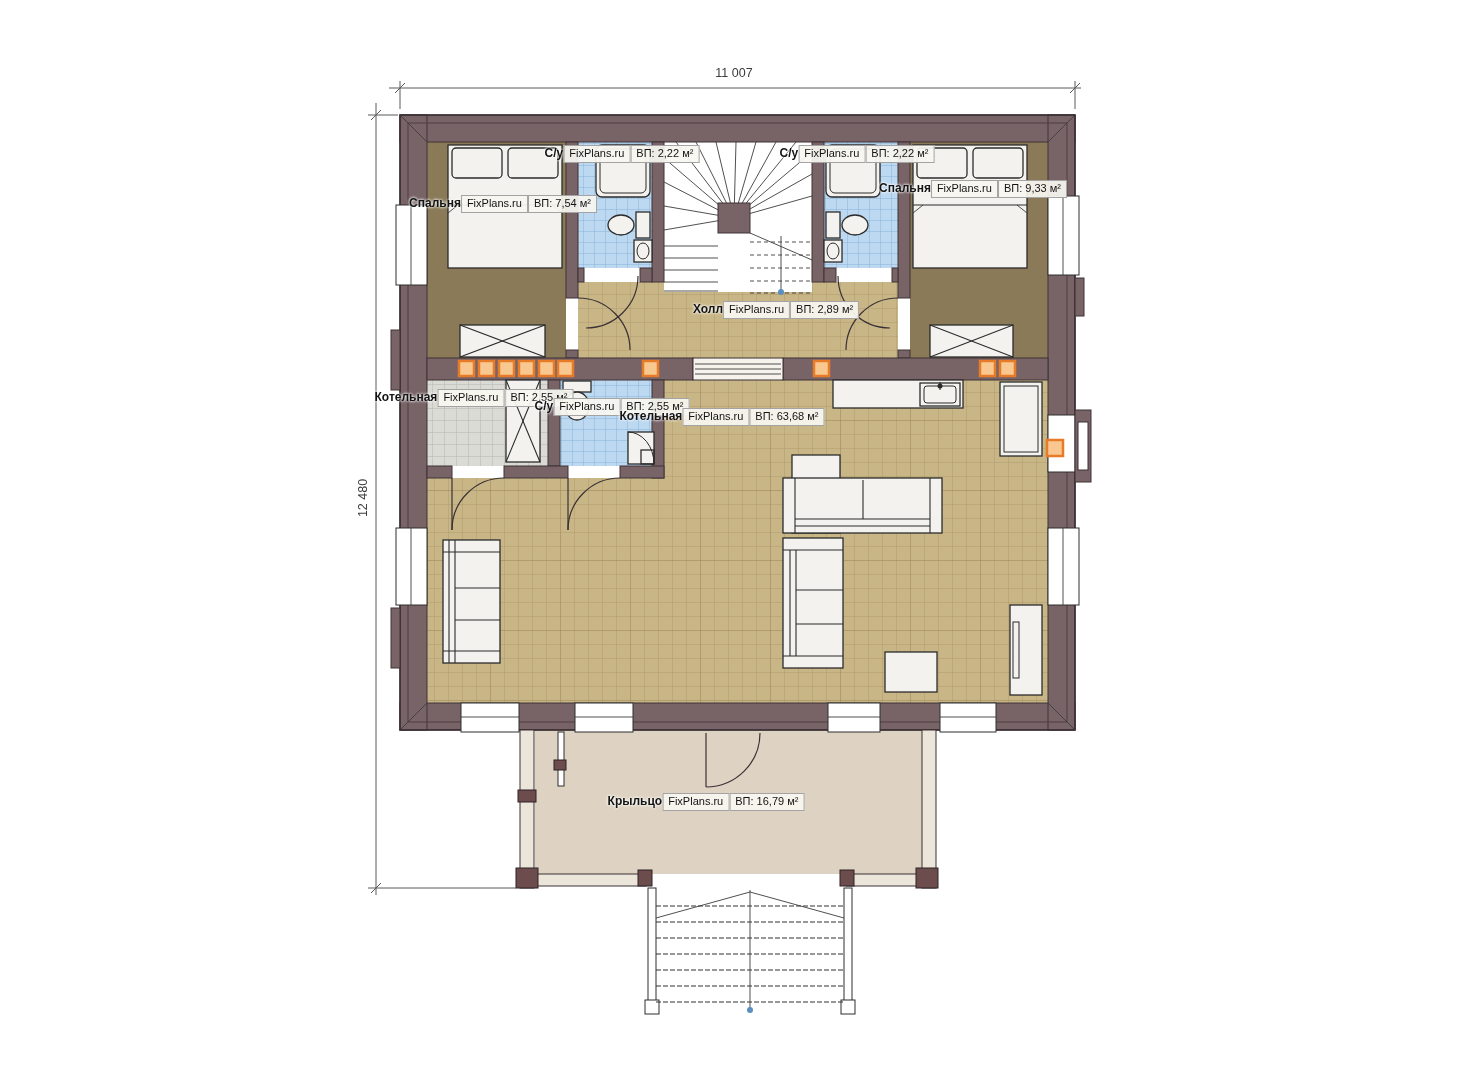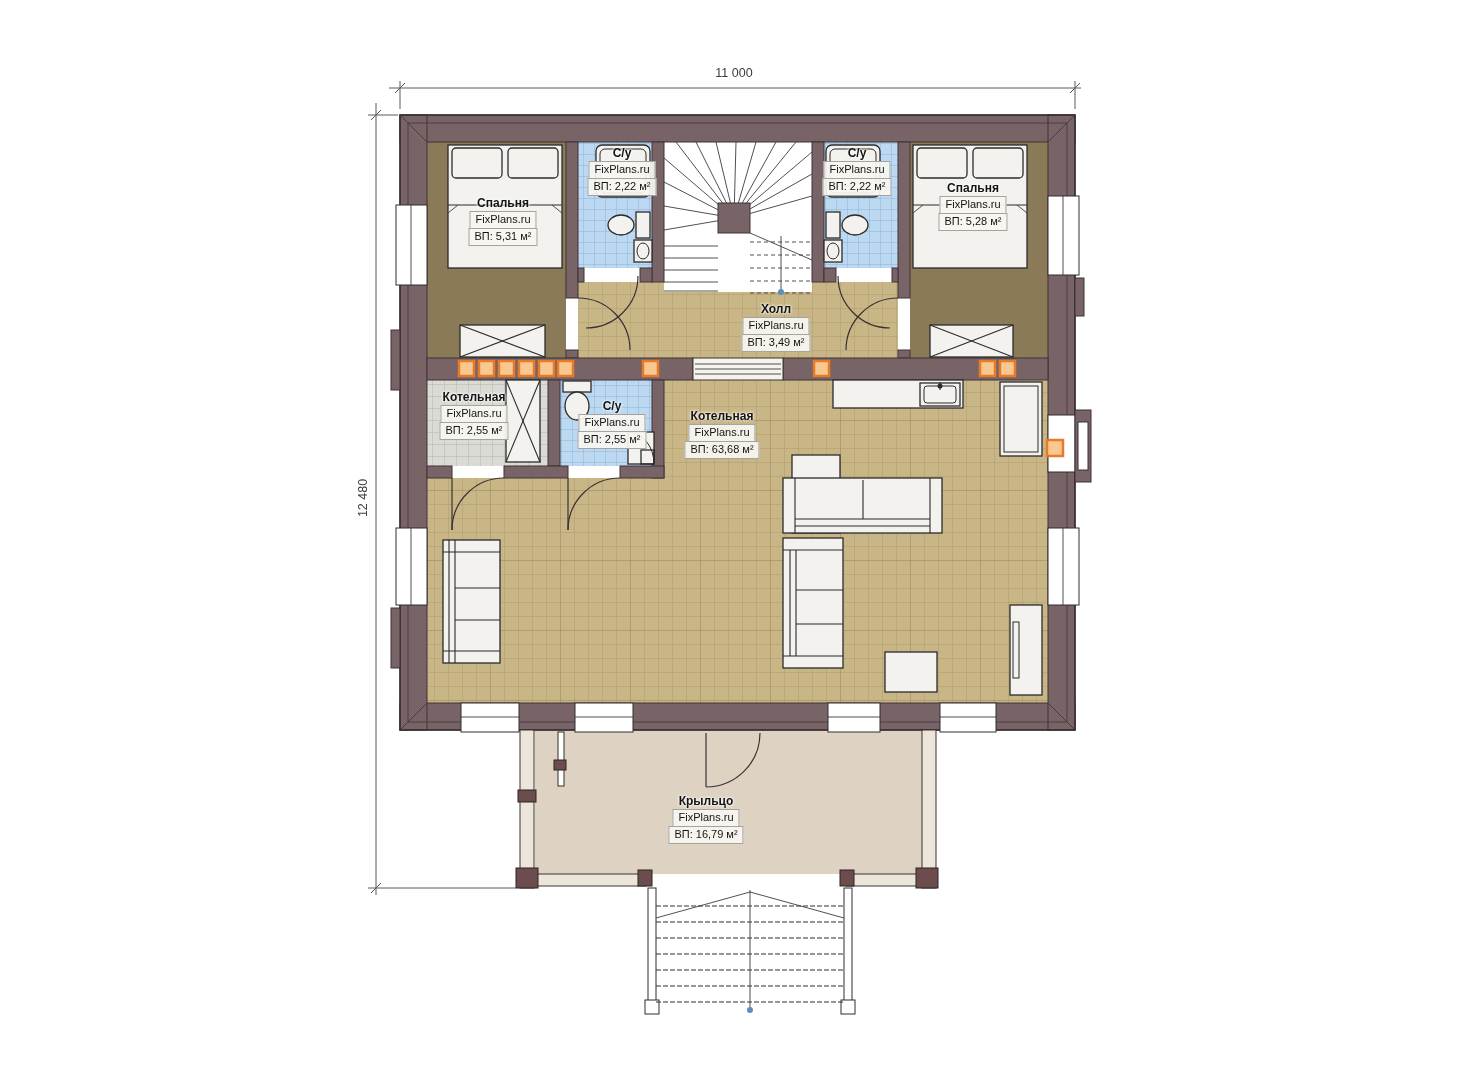--- a/index.html
+++ b/index.html
@@ -17,21 +17,21 @@
   .furn{fill:#f3f2ee;stroke:#2b2b2b;stroke-width:1.3;}
   .winrect{fill:#ffffff;stroke:#2e2e2e;stroke-width:1;}
   .ln{stroke:#2b2b2b;stroke-width:1.1;fill:none;}
   .ln-thin{stroke:#3c3c3c;stroke-width:0.9;fill:none;}
   .arc{stroke:#3a3135;stroke-width:1.2;fill:none;}
   .dimln{stroke:#5a5a5a;stroke-width:1;fill:none;}
   .marker{fill:#f8c890;stroke:var(--marker-orange);stroke-width:2.5;}
   .rail{fill:#ece6da;stroke:#3a3135;stroke-width:1;}
   .post{fill:#6d4c4e;stroke:#2c2224;stroke-width:1;}
 
-  .room-label{position:absolute;transform:translateX(-50%);display:flex;flex-direction:column;
+  .room-label{position:absolute;transform:translateX(-50%);display:flex;flex-direction:row;
               align-items:center;z-index:5;}
   .rl-name{font-weight:bold;font-size:12px;line-height:1.2;color:#141414;white-space:nowrap;
            text-shadow:0 0 3px #fff,0 0 3px #fff;margin-bottom:2px;}
   .rl-box{font-size:11px;line-height:1.25;color:#141414;background:rgba(248,246,240,.93);
           border:1px solid #a3a3a3;padding:1px 5px;white-space:nowrap;margin-top:-1px;}
   .dim{position:absolute;font-size:12.5px;color:#3c3c3c;z-index:5;white-space:nowrap;}
   .dim-top{transform:translateX(-50%);}
   .dim-left{transform:translate(-50%,-50%) rotate(-90deg);}
 </style>
 </head>
@@ -393,45 +393,45 @@
     <line x1="371" y1="120" x2="381" y2="110" class="dimln"></line>
     <line x1="371" y1="893" x2="381" y2="883" class="dimln"></line>
     <line x1="398" y1="115" x2="368" y2="115" class="dimln"></line>
     <line x1="516" y1="888" x2="368" y2="888" class="dimln"></line>
   </g>
 </svg>
 
 <div class="room-label" style="left:503px;top:196px">
   <div class="rl-name">Спальня</div>
   <div class="rl-box">FixPlans.ru</div>
-  <div class="rl-box">ВП: 5,31 м²</div>
+  <div class="rl-box">ВП: 7,54 м²</div>
 </div>
 
 <div class="room-label" style="left:622px;top:146px">
   <div class="rl-name">С/у</div>
   <div class="rl-box">FixPlans.ru</div>
   <div class="rl-box">ВП: 2,22 м²</div>
 </div>
 
 <div class="room-label" style="left:857px;top:146px">
   <div class="rl-name">С/у</div>
   <div class="rl-box">FixPlans.ru</div>
   <div class="rl-box">ВП: 2,22 м²</div>
 </div>
 
 <div class="room-label" style="left:973px;top:181px">
   <div class="rl-name">Спальня</div>
   <div class="rl-box">FixPlans.ru</div>
-  <div class="rl-box">ВП: 5,28 м²</div>
+  <div class="rl-box">ВП: 9,33 м²</div>
 </div>
 
 <div class="room-label" style="left:776px;top:302px">
   <div class="rl-name">Холл</div>
   <div class="rl-box">FixPlans.ru</div>
-  <div class="rl-box">ВП: 3,49 м²</div>
+  <div class="rl-box">ВП: 2,89 м²</div>
 </div>
 
 <div class="room-label" style="left:474px;top:390px">
   <div class="rl-name">Котельная</div>
   <div class="rl-box">FixPlans.ru</div>
   <div class="rl-box">ВП: 2,55 м²</div>
 </div>
 
 <div class="room-label" style="left:612px;top:399px">
   <div class="rl-name">С/у</div>
@@ -444,16 +444,16 @@
   <div class="rl-box">FixPlans.ru</div>
   <div class="rl-box">ВП: 63,68 м²</div>
 </div>
 
 <div class="room-label" style="left:706px;top:794px">
   <div class="rl-name">Крыльцо</div>
   <div class="rl-box">FixPlans.ru</div>
   <div class="rl-box">ВП: 16,79 м²</div>
 </div>
 
-<div class="dim dim-top" style="left:734px;top:66px">11 000</div>
+<div class="dim dim-top" style="left:734px;top:66px">11 007</div>
 <div class="dim dim-left" style="left:363px;top:498px">12 480</div>
 
 </div>
 
 </body></html>

